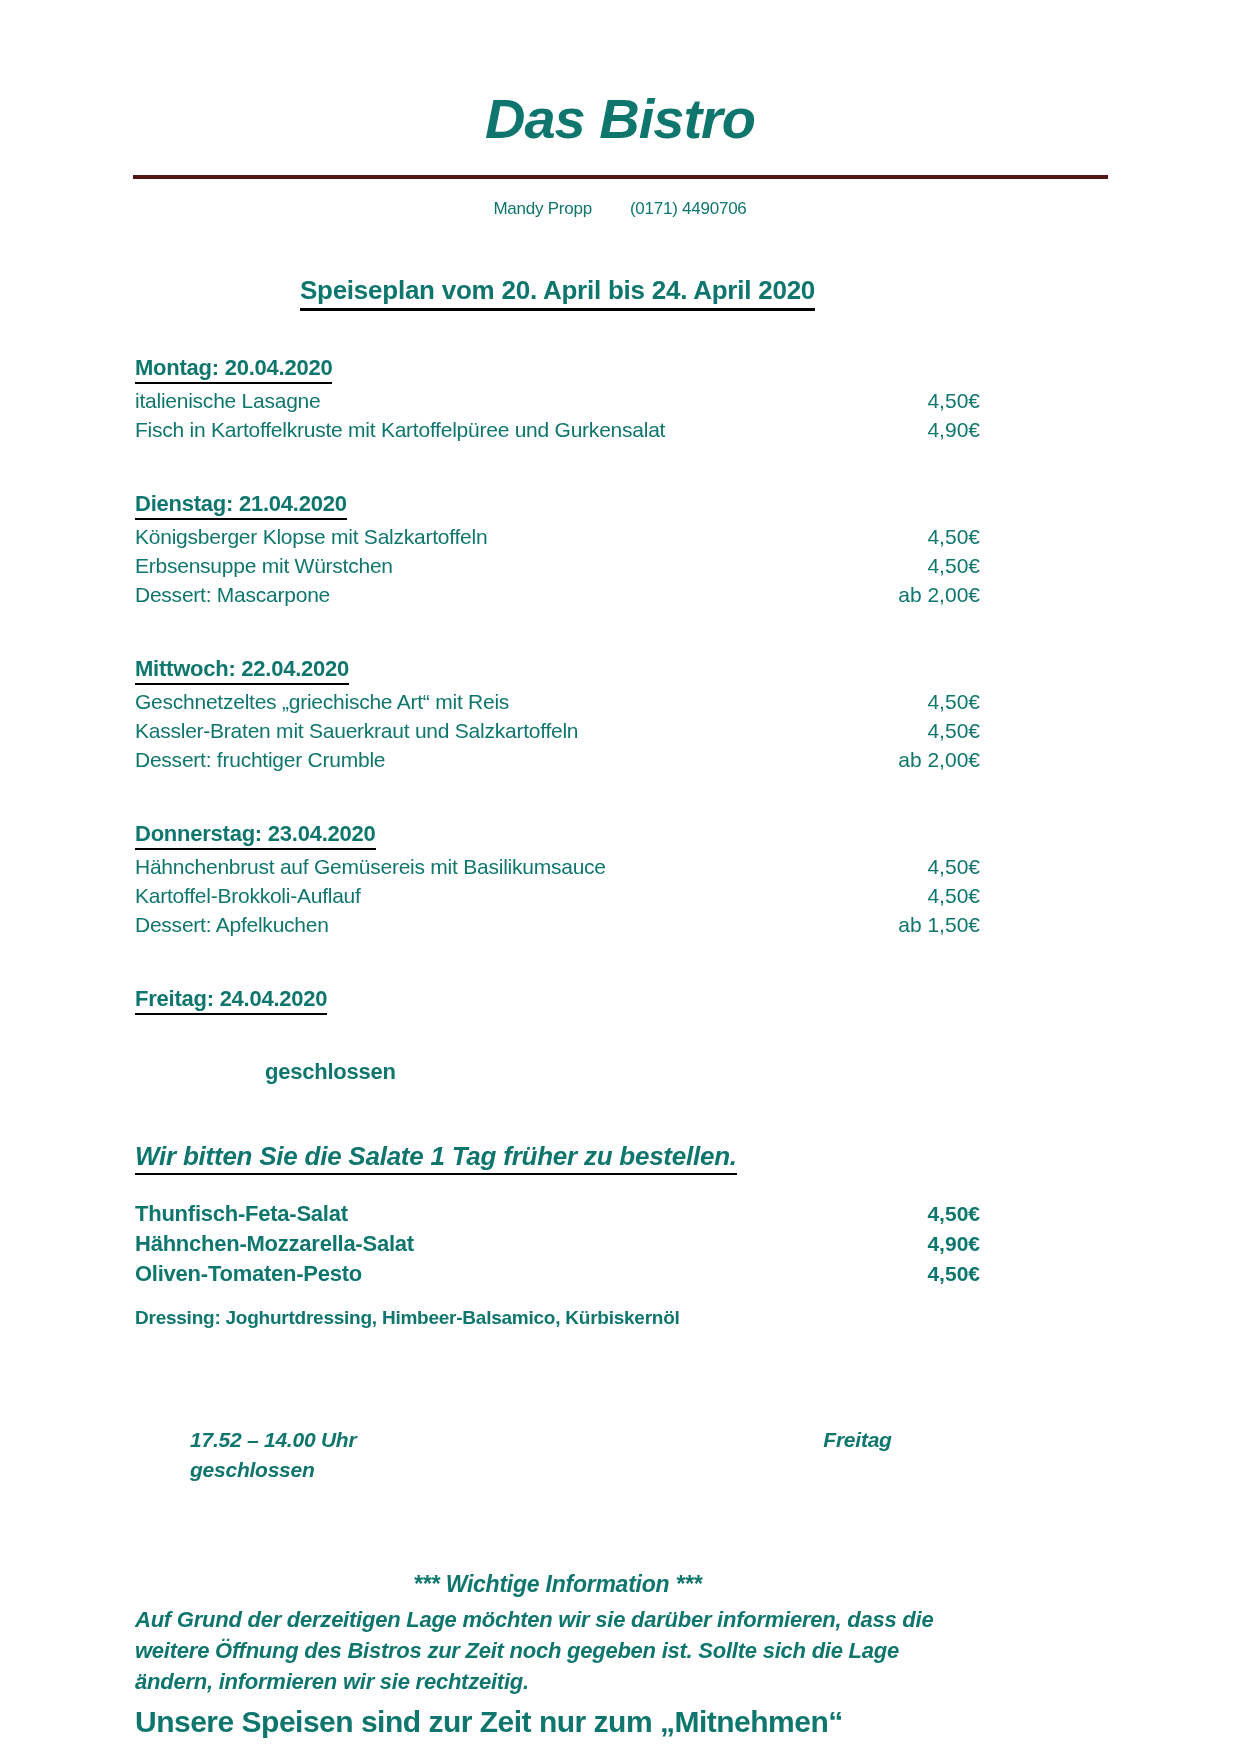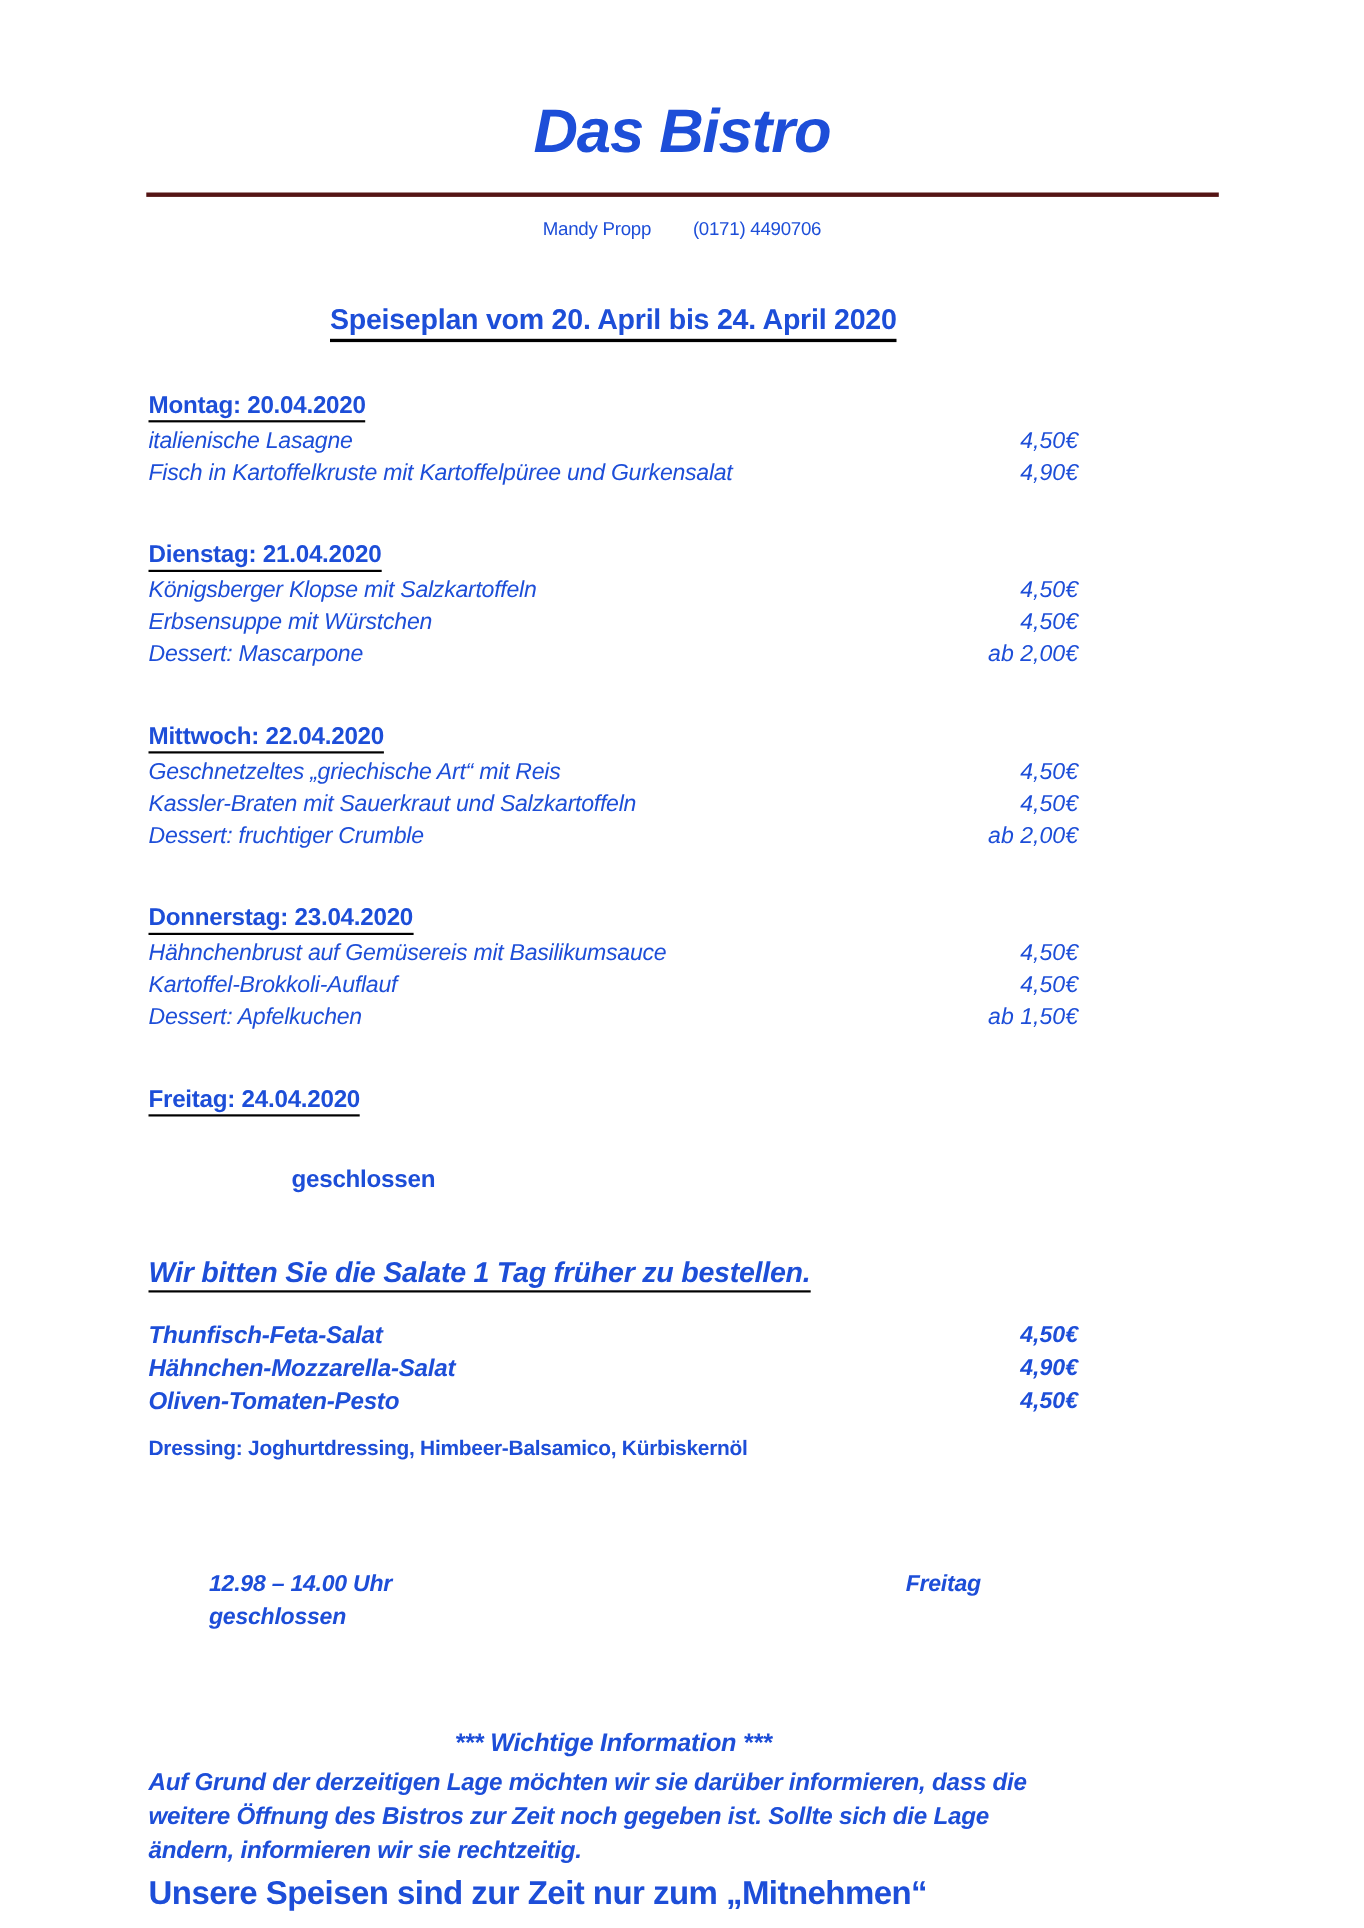--- a/index.html
+++ b/index.html
@@ -1,19 +1,19 @@
 <!DOCTYPE html>
 <html><head>
 <meta charset="utf-8">
 <style>
   * { margin:0; padding:0; box-sizing:border-box; }
   html,body { background:#888; }
   .page {
     width:1240px; height:1753px; margin:0 auto; background:#ffffff;
-    font-family:"Liberation Sans", sans-serif; color:#1d4ed8;
+    font-family:"Liberation Sans", sans-serif; color:#0f766e;
     padding-top:86px; position:relative; overflow:hidden;
     letter-spacing:-0.015em;
   }
   .content { margin:0 135px; width:845px; }
 
   .title {
     text-align:center; font-size:56px; font-weight:bold; font-style:italic;
     letter-spacing:-1px; margin-bottom:24px;
   }
   .rule {
@@ -29,21 +29,21 @@
     border-bottom:3px solid #000; padding-bottom:2px;
   }
 
   .days { margin-top:44px; }
   .day { margin-bottom:47px; }
   .day-label-wrap { margin-bottom:2px; }
   .day-label {
     display:inline-block; font-size:22px; font-weight:bold;
     border-bottom:2px solid #000; padding-bottom:1px;
   }
-  .item-row { display:flex; justify-content:space-between; align-items:baseline; line-height:29px;font-style:italic; }
+  .item-row { display:flex; justify-content:space-between; align-items:baseline; line-height:29px; }
   .item-name { font-size:21px; }
   .item-price { font-size:21px; letter-spacing:0; white-space:nowrap; }
 
   .closed-note { margin-top:44px; padding-left:130px; font-size:22px; font-weight:bold; }
 
   .salad-note-wrap { margin-top:56px; }
   .salad-note {
     display:inline-block; font-size:26px; font-weight:bold; font-style:italic;
     border-bottom:2px solid #000; padding-bottom:1px;
   }
@@ -175,21 +175,21 @@
         <span class="item-price">4,90€</span>
       </div>
       <div class="item-row">
         <span class="item-name">Oliven-Tomaten-Pesto</span>
         <span class="item-price">4,50€</span>
       </div>
       <div class="dressing">Dressing: Joghurtdressing, Himbeer-Balsamico, Kürbiskernöl</div>
     </div>
 
     <div class="hours">
-      <div class="col2">12.98 – 14.00 Uhr</div>
+      <div class="col2">17.52 – 14.00 Uhr</div>
       <div class="col1 row2-label">Freitag</div>
       <div class="col2">geschlossen</div>
     </div>
 
     <div class="info-heading">*** Wichtige Information ***</div>
     <div class="info-body">Auf Grund der derzeitigen Lage möchten wir sie darüber informieren, dass die weitere Öffnung des Bistros zur Zeit noch gegeben ist. Sollte sich die Lage ändern, informieren wir sie rechtzeitig.</div>
     <div class="takeaway">Unsere Speisen sind zur Zeit nur zum „Mitnehmen“</div>
 
   </div>
 </div>

